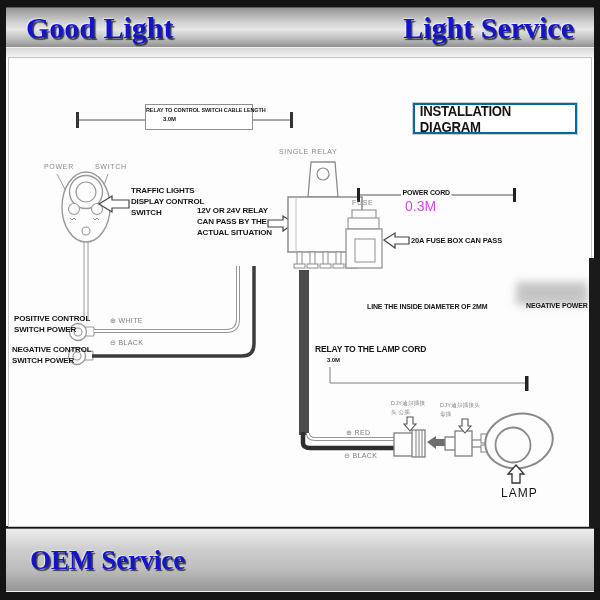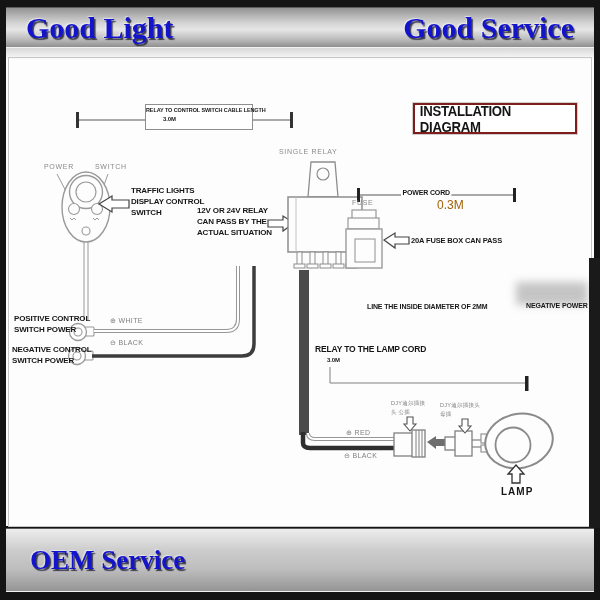--- a/index.html
+++ b/index.html
@@ -46,37 +46,37 @@
   .s60{font-size:10px;transform:scale(.60);}
   .s70{font-size:10px;transform:scale(.70);}
   .s75{font-size:10px;transform:scale(.75);}
   .s80{font-size:10px;transform:scale(.80);}
   .s85{font-size:10px;transform:scale(.85);}
   .lines{line-height:14px;}
   .lines div{white-space:nowrap;}
   #dimbox1{position:absolute;left:145px;top:104px;width:106px;height:24px;background:#fff;border:1px solid #8e8e8e;}
   #titlebox{
     position:absolute;left:413px;top:103px;width:160px;height:27px;
-    background:#fff;border:2px solid #7f1d1d;outline:1px solid #cfcfcf;
+    background:#fff;border:2px solid #0369a1;outline:1px solid #cfcfcf;
     display:flex;align-items:center;justify-content:center;
   }
   #titlebox span{font-weight:700;font-size:14px;letter-spacing:-0.3px;transform:scaleX(.94);color:#141414;}
   #pcord-lbl{background:#fdfdfd;padding:0 2px;}
-  #m03{position:absolute;left:405px;top:198px;font-size:12px;color:#a16207;margin-left:32px;}
-  #lamp-lbl{font-size:10px;font-weight:700;letter-spacing:1px;color:#161616;}
+  #m03{position:absolute;left:405px;top:198px;font-size:14px;color:#d946ef;}
+  #lamp-lbl{font-size:12px;font-weight:400;letter-spacing:1px;color:#161616;}
   svg{position:absolute;left:0;top:0;pointer-events:none;}
 </style>
 </head>
 <body>
 
 <div id="stage">
 
   <div class="banner top">
     <span class="btxt big">Good Light</span>
-    <span class="btxt big">Good Service</span>
+    <span class="btxt big">Light Service</span>
   </div>
 
   <div id="content"></div>
   <div id="inner-border"></div>
 
   <svg width="600" height="600" viewBox="0 0 600 600">
 
     <g>
       <line x1="78" y1="120" x2="292" y2="120" stroke="#555" stroke-width="1"></line>
       <rect x="76" y="112" width="3" height="16" fill="#333"></rect>

